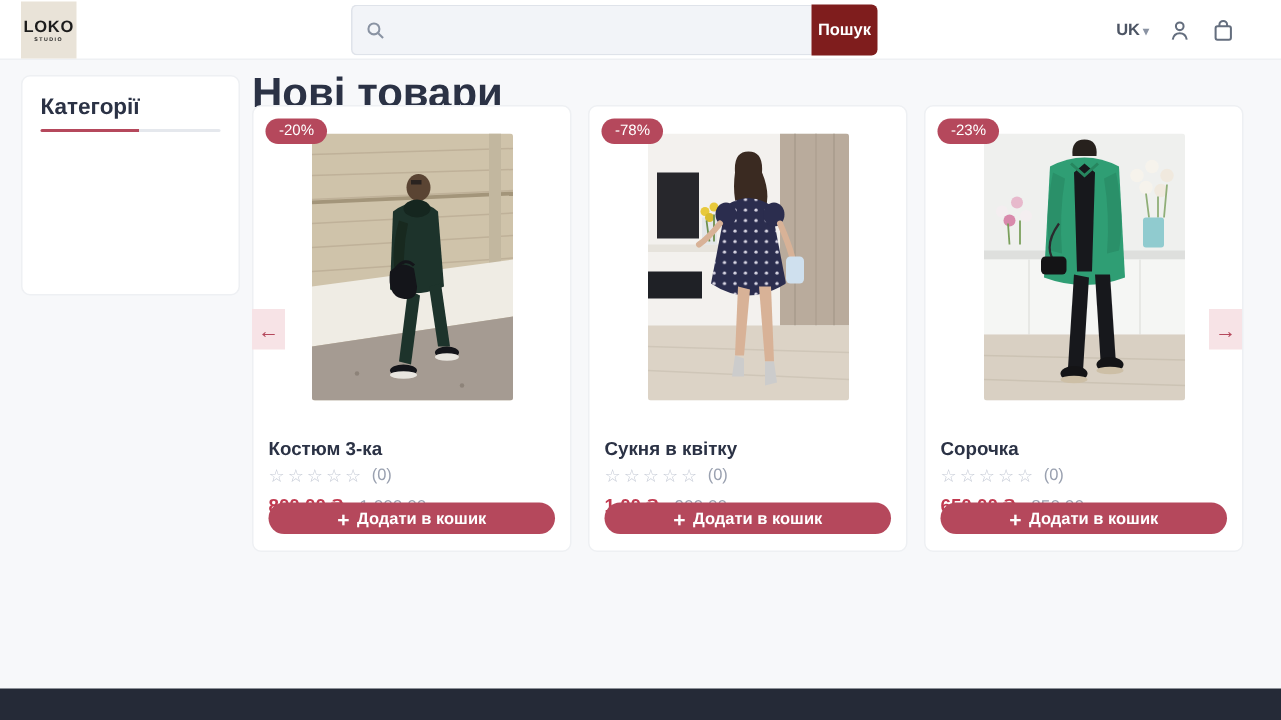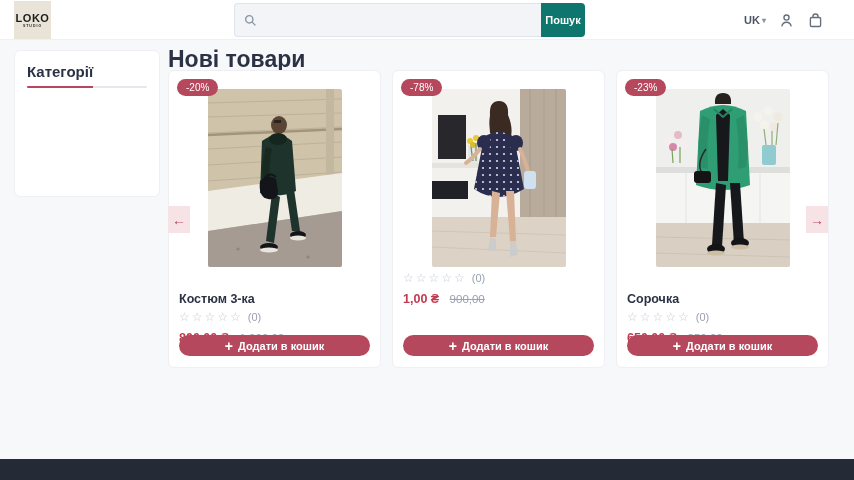--- a/index.html
+++ b/index.html
@@ -9,36 +9,36 @@
   
   .header { position:absolute; top:0; left:0; right:0; height:40px; background:#fff; border-bottom:1px solid #eef0f3; z-index:5; }
   .logo { position:absolute; left:14px; top:1px; width:37px; height:38px; background:#e9e3d8; display:flex; flex-direction:column; align-items:center; justify-content:center; cursor:pointer; }
   .logo .big { font-size:11px; font-weight:700; letter-spacing:.5px; color:#1c1c1c; }
   .logo .small { font-size:3.5px; font-weight:700; letter-spacing:1px; color:#1c1c1c; }
 
   .search-wrap { position:absolute; left:234px; top:3px; width:351px; height:34px; display:flex; }
   .search-box { flex:1; display:flex; align-items:center; background:#f2f4f8; border:1px solid #dfe3ea; border-right:none; border-radius:4px 0 0 4px; padding-left:9px; }
   .search-box svg { width:13px; height:13px; }
   .search-box input { flex:1; border:none; outline:none; background:transparent; font-size:12px; color:#2b3245; padding:0 8px; }
-  .search-btn { width:44px; border:none; background:#0f766e; color:#fff; font-size:11px; font-weight:700; border-radius:0 4px 4px 0; cursor:pointer; font-family:"Liberation Sans",sans-serif; }
+  .search-btn { width:44px; border:none; background:#7f1d1d; color:#fff; font-size:11px; font-weight:700; border-radius:0 4px 4px 0; cursor:pointer; font-family:"Liberation Sans",sans-serif; }
 
   .header-right { position:absolute; right:30px; top:0; height:40px; display:flex; align-items:center; gap:12px; }
   .lang { display:flex; align-items:center; gap:2px; font-size:11px; font-weight:700; color:#4d5564; cursor:pointer;padding-left:28px; }
   .lang .chev { font-size:8px; color:#8a93a3; }
   .hicon { width:17px; height:17px; cursor:pointer; display:flex; }
 
   
   .sidebar { position:absolute; left:14px; top:50px; width:146px; height:147px; background:#fff; border:1px solid #eef0f3; border-radius:6px; padding:12px 12px; }
   .sidebar-title { font-size:15px; font-weight:700; color:#2b3245; margin-bottom:6px; }
   .sidebar-rule { height:2px; background:linear-gradient(to right,#b5485c 0 55%, #e5e8ed 55% 100%); border-radius:1px; }
   .cat-list { list-style:none; margin-top:4px; }
   .cat-list li { font-size:11.5px; font-weight:700; color:#2b3245; margin-top:8px; line-height:12px; cursor:pointer; }
 
   
-  .main-title { position:absolute; left:168px; top:46px; font-size:23px; font-weight:700; color:#2b3245; }
+  .main-title { position:absolute; left:168px; top:46px; font-size:28px; font-weight:700; color:#2b3245; }
   .cards { position:absolute; left:168px; top:70px; display:flex; gap:11px; }
   .card { width:213px; height:298px; background:#fff; border:1px solid #eef0f3; border-radius:6px; position:relative; }
   .badge { position:absolute; top:8px; left:8px; background:#b5485c; color:#fff; font-size:10px; font-weight:400; padding:3px 9px; border-radius:10px; z-index:2; }
   .pimg { display:block; margin:18px auto 0; width:134px; height:178px; border-radius:2px; cursor:pointer; }
   .ptitle { margin:25px 10px 0; font-size:12.5px; font-weight:700; color:#2b3245; cursor:pointer; }
   .rating { margin:4px 10px 0; display:flex; align-items:center; }
   .stars { font-size:12px; color:#c6cbd6; letter-spacing:2px; }
   .rcount { font-size:11px; color:#9aa1b0; margin-left:5px; }
   .price-row { margin:4px 10px 0; }
   .price { font-size:12.5px; font-weight:700; color:#c13a50; }
@@ -178,20 +178,21 @@
       <ellipse cx="52" cy="54" rx="7" ry="8" fill="#2b2d4e"></ellipse>
         <ellipse cx="84" cy="54" rx="7" ry="8" fill="#2b2d4e"></ellipse>
       <path d="M48 60 q-8 10 -14 14" stroke="#d8b297" stroke-width="4" fill="none" stroke-linecap="round"></path>
       <path d="M88 60 q6 14 8 22" stroke="#d8b297" stroke-width="4" fill="none" stroke-linecap="round"></path>
       <rect x="92" y="82" width="12" height="18" rx="3" fill="#cfe0ee"></rect>
       <path d="M60 102 l-2 46 6 0 4 -44 z" fill="#d8b297"></path>
       <path d="M74 102 l4 50 6 0 -2 -50 z" fill="#d8b297"></path>
       <path d="M58 148 l-2 14 8 0 0 -12 z" fill="#cccccc"></path>
       <path d="M78 152 l0 16 8 -2 -2 -14 z" fill="#cccccc"></path>
     </svg>
+    <div class="ptitle">Сукня в квітку</div>
     <div class="rating">
       <span class="stars">☆☆☆☆☆</span>
       <span class="rcount">(0)</span>
     </div>
     <div class="price-row">
       <span class="price">1,00 ₴</span>
       <span class="old-price">900,00</span>
     </div>
     <button class="add-btn">
       <span class="plus">+</span>

